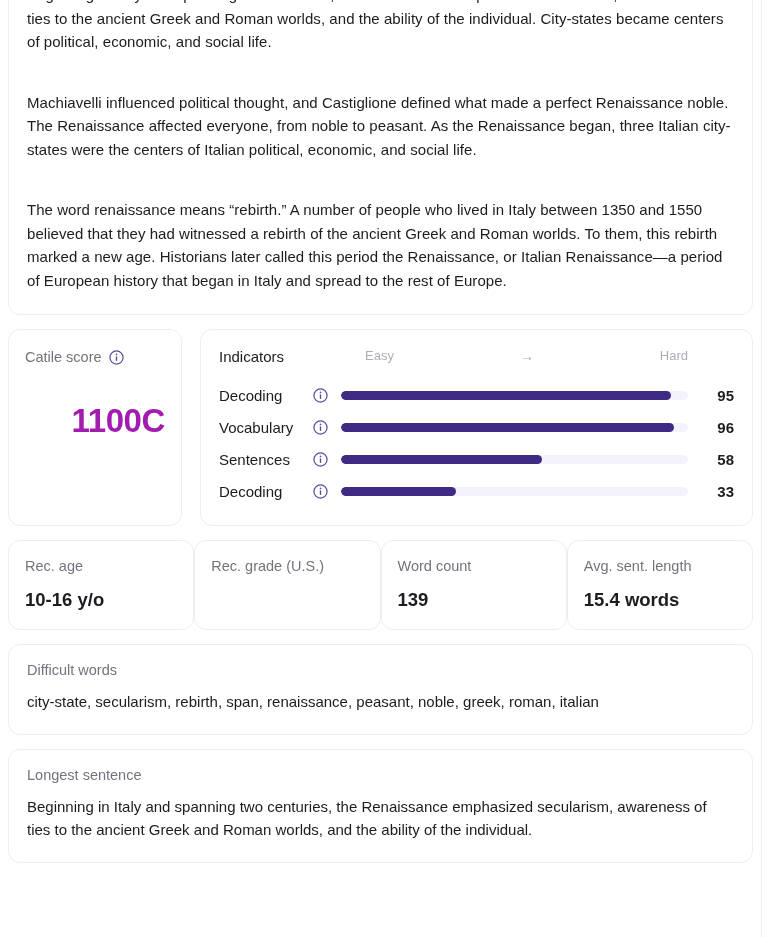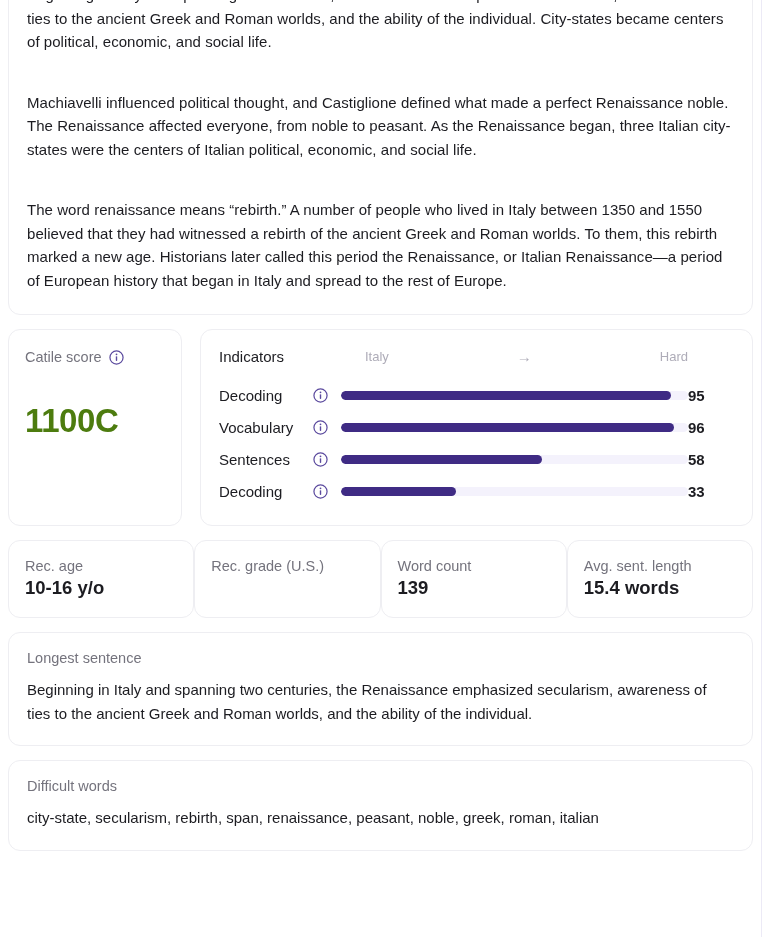--- a/index.html
+++ b/index.html
@@ -77,36 +77,36 @@
     display: flex;
     align-items: center;
     gap: 7px;
     color: #74737d;
     font-size: 14.5px;
     line-height: 18px;
     white-space: nowrap;
   }
   .score-value {
     margin-top: 36px;
-    color: #4d7c0f;
+    color: #a21caf;
     font-size: 33px;
     font-weight: bold;
     letter-spacing: -0.4px;
-    text-align: left;
+    text-align: right;
   }
 
   .indicators-card {
     flex: 1 1 auto;
     padding: 18px 18px 18px 18px;
     display: flex;
     flex-direction: column;
   }
   .ind-head {
     display: flex;
-    align-items: center;
+    align-items: flex-start;
   }
   .ind-title {
     color: #1c1c21;
     font-size: 15px;
     font-weight: normal;
     width: 122px;
     flex: 0 0 122px;
   }
   .ind-scale {
     flex: 1 1 auto;
@@ -145,21 +145,21 @@
     background: #f4f2fc;
     overflow: hidden;
   }
   .bar-fill {
     height: 100%;
     border-radius: 6px;
     background: #3f2b84;
   }
   .ind-value {
     flex: 0 0 46px;
-    text-align: left;
+    text-align: right;
     color: #1c1c21;
     font-size: 15px;
     font-weight: bold;
   }
 
   
   .info-icon {
     display: inline-flex;
     width: 15px;
     height: 15px;
@@ -175,21 +175,21 @@
     flex: 1 1 0;
     padding: 16px 16px 18px 16px;
   }
   .stat-label {
     color: #74737d;
     font-size: 14.5px;
     line-height: 18px;
     white-space: nowrap;
   }
   .stat-value {
-    margin-top: 2px;
+    margin-top: 14px;
     color: #1c1c21;
     font-size: 18.5px;
     font-weight: bold;
     white-space: nowrap;
   }
 
   
   .info-card { padding: 16px 18px 20px 18px; }
   .info-title {
     color: #74737d;
@@ -231,21 +231,21 @@
             </svg>
           </span>
         </div>
         <div class="score-value">1100C</div>
       </div>
 
       <div class="card indicators-card">
         <div class="ind-head">
           <div class="ind-title">Indicators</div>
           <div class="ind-scale">
-            <span>Italy</span>
+            <span>Easy</span>
             <span class="scale-arrow">→</span>
             <span>Hard</span>
           </div>
         </div>
 
         <div class="ind-rows">
 
           <div class="ind-row">
             <div class="ind-name">Decoding</div>
             <div class="ind-info">
@@ -330,23 +330,23 @@
         <div class="stat-label">Word count</div>
         <div class="stat-value">139</div>
       </div>
       <div class="card stat-card">
         <div class="stat-label">Avg. sent. length</div>
         <div class="stat-value">15.4 words</div>
       </div>
     </div>
 
     <div class="card info-card">
+      <div class="info-title">Difficult words</div>
+      <div class="info-body">city-state, secularism, rebirth, span, renaissance, peasant, noble, greek, roman, italian</div>
+    </div>
+
+    <div class="card info-card">
       <div class="info-title">Longest sentence</div>
       <div class="info-body">Beginning in Italy and spanning two centuries, the Renaissance emphasized secularism, awareness of ties to the ancient Greek and Roman worlds, and the ability of the individual.</div>
     </div>
 
-    <div class="card info-card">
-      <div class="info-title">Difficult words</div>
-      <div class="info-body">city-state, secularism, rebirth, span, renaissance, peasant, noble, greek, roman, italian</div>
-    </div>
-
   </div>
 </div>
 
 </body></html>

